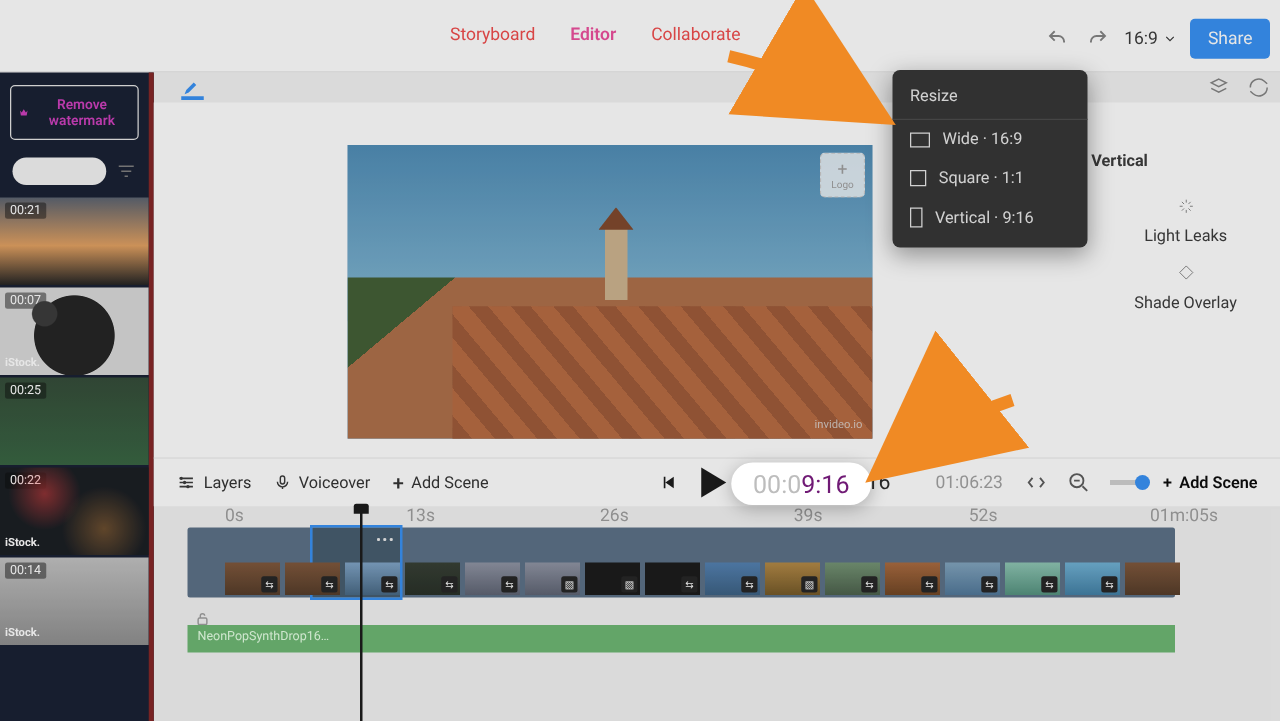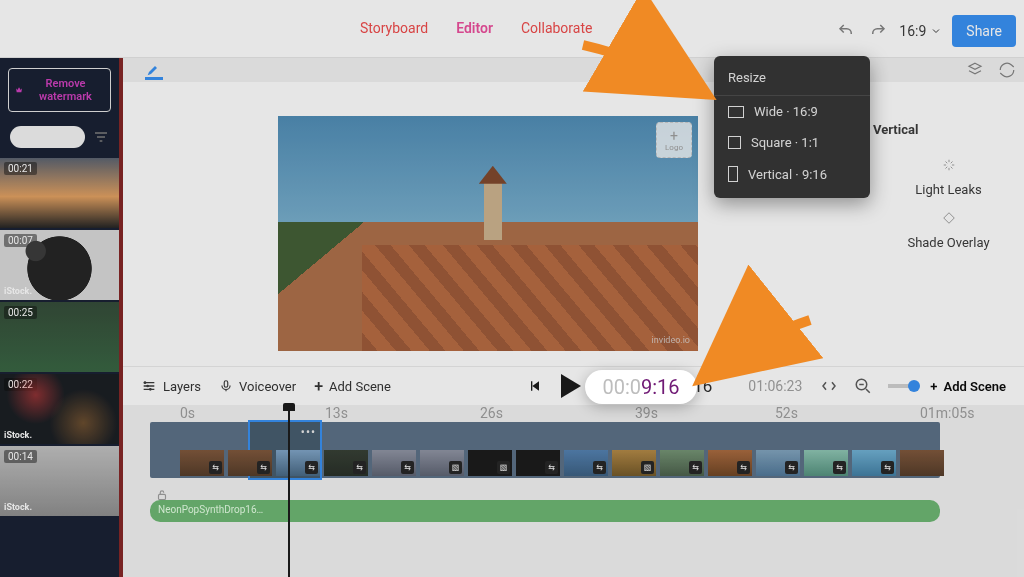--- a/index.html
+++ b/index.html
@@ -85,21 +85,21 @@
 
 .vtrack { position:absolute; left:150px; top:422px; width:790px; height:56px; background:#546a82; border-radius:2px; }
 .clip { position:absolute; top:0; height:56px; background:#3e5668; }
 .clip.sel { outline:2px solid #2f8cf4; }
 .clip-dots { position:absolute; right:4px; top:3px; color:#e9e9e9; font-size:12px; letter-spacing:1px; }
 .clipimg { position:absolute; top:28px; width:44px; height:26px; background:#845; }
 .clipimg .ico { position:absolute; right:2px; bottom:2px; width:13px; height:13px; background:#1d1d1d; color:#fafafa; display:flex; align-items:center; justify-content:center; font-size:8px; border-radius:2px;}
 .clipA{background:linear-gradient(#7a5033,#4e3420);} .clipB{background:linear-gradient(#7aa0c4,#40627f);} .clipC{background:linear-gradient(#2e372c,#1f271e);} .clipD{background:linear-gradient(#8b90a0,#575d6d);} .clipE{background:#111;} .clipF{background:linear-gradient(#4c7cae,#345a7e);} .clipG{background:linear-gradient(#b0843e,#6e521f);} .clipH{background:linear-gradient(#6e8f6e,#445a44);} .clipI{background:linear-gradient(#a66437,#6a3e1b);} .clipJ{background:linear-gradient(#7ca0bb,#497295);} .clipK{background:linear-gradient(#89c3b0,#4d8d79);} .clipL{background:linear-gradient(#6aaed2,#3a7aa1);}
 
 
-.atrack { position:absolute; left:150px; top:500px; width:790px; height:22px; background:#67b46d; border-radius:10px; color:#e4ffe3; font-size:10px; padding:4px 8px; overflow:hidden; }
+.atrack { position:absolute; left:150px; top:500px; width:790px; height:22px; background:#67b46d; border-radius:0; color:#e4ffe3; font-size:10px; padding:4px 8px; overflow:hidden; }
 .lock-ic { position:absolute; left:155px; top:488px; color:#9a9a9a; width:14px; height:14px; }
 
 
 .playhead { position:absolute; top:405px; bottom:0; width:2px; background:#111; z-index:30; left:288px; }
 .playhead::before{content:'';position:absolute;left:-5px;top:-2px;width:12px;height:8px;background:#111;border-radius:2px 2px 0 0;}
 
 
 .bubble { position:absolute; left:585px; top:370px; width:112px; height:34px; border-radius:18px; background:#fff; box-shadow:0 3px 14px rgba(0,0,0,.25); display:flex; align-items:center; justify-content:center; z-index:55; font-size:20px; }
 .bubble .pale { color:#bdbdbd; } .bubble .dark { color:#701a75; }
 

